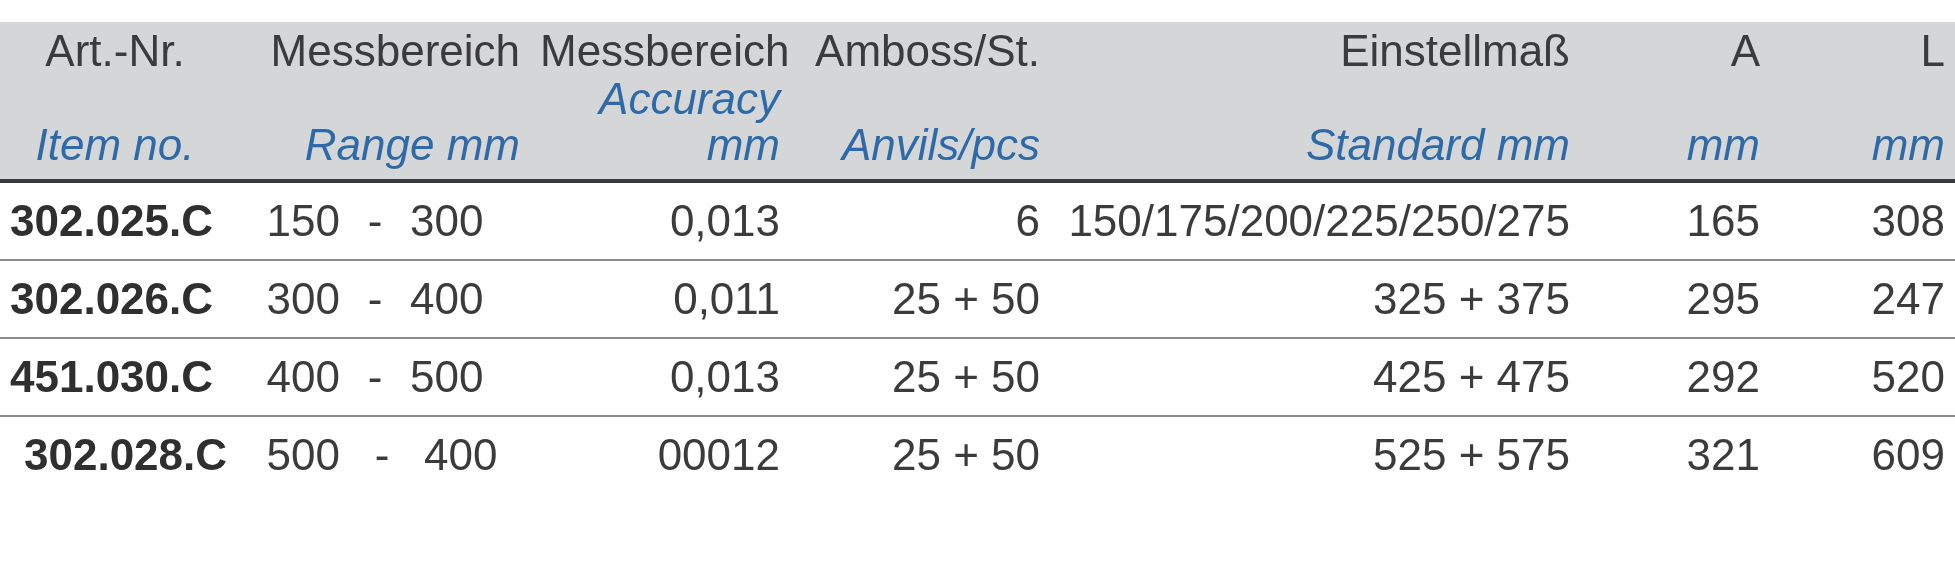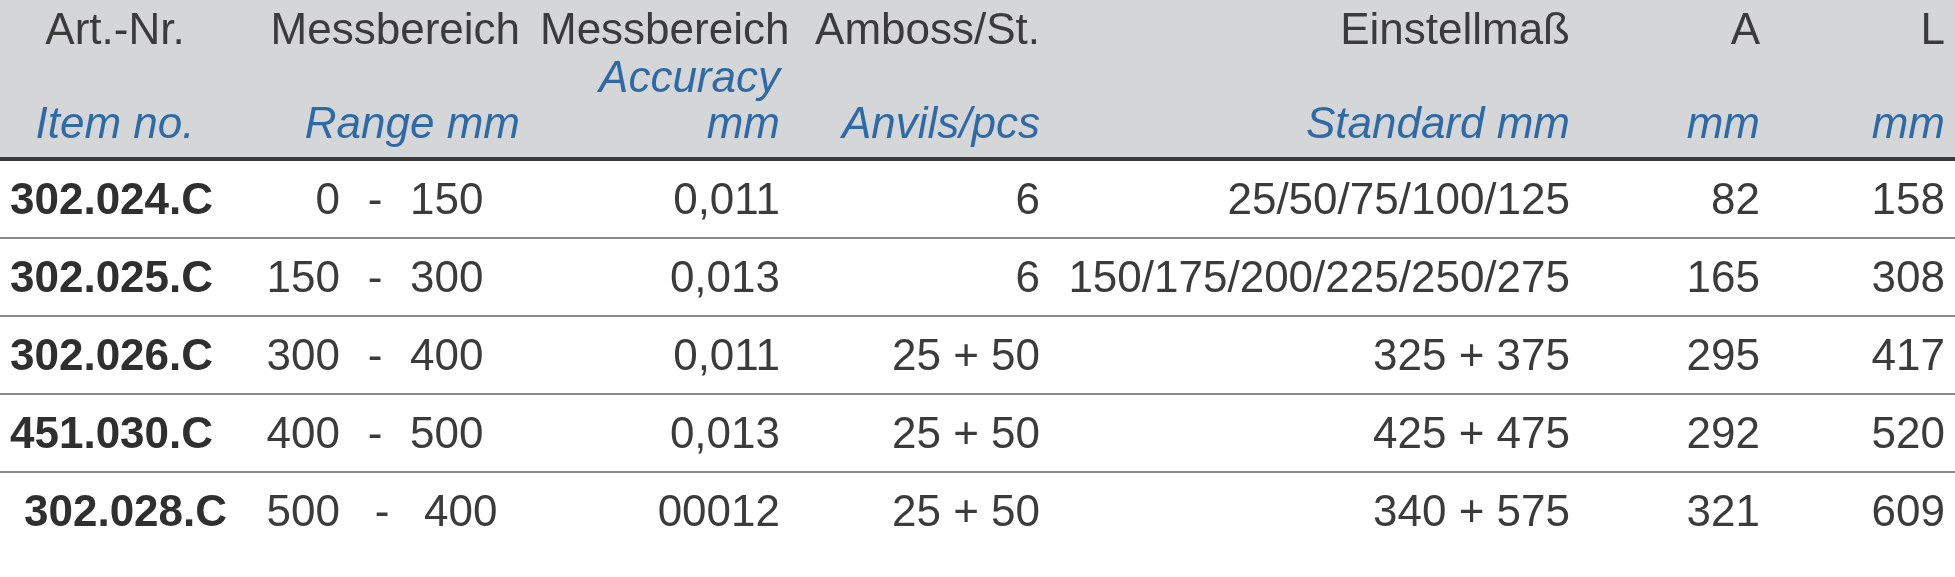--- a/index.html
+++ b/index.html
@@ -12,20 +12,21 @@
     width: 1955px;
     height: 577px;
     box-sizing: border-box;
     padding: 0;
     color: #3b3b3b;
   }
   table {
     border-collapse: collapse;
     width: 100%;
     table-layout: fixed;
+    margin-top: 22px;
   }
   col.c-art   { width: 230px; }
   col.c-rng-a { width: 120px; }
   col.c-rng-d { width: 50px;  }
   col.c-rng-b { width: 130px; }
   col.c-acc   { width: 260px; }
   col.c-anv   { width: 260px; }
   col.c-std   { width: 530px; }
   col.c-a     { width: 190px; }
   col.c-l     { width: 185px; }
@@ -102,68 +103,57 @@
       <td class="r">Standard mm</td>
       <td class="r">mm</td>
       <td class="r">mm</td>
     </tr>
     <tr class="rule">
         <td colspan="9"></td>
       </tr>
   </thead>
   <tbody>
     <tr>
-      <td class="bold l">302.024.C</td>
-      <td class="r">0</td>
-      <td class="c">-</td>
-      <td class="l">150</td>
-      <td class="r">0,011</td>
-      <td class="r">6</td>
-      <td class="r">25/50/75/100/125</td>
-      <td class="r">82</td>
-      <td class="r">158</td>
-    </tr>
-    <tr>
       <td class="bold l">302.025.C</td>
       <td class="r">150</td>
       <td class="c">-</td>
       <td class="l">300</td>
       <td class="r">0,013</td>
       <td class="r">6</td>
       <td class="r">150/175/200/225/250/275</td>
       <td class="r">165</td>
       <td class="r">308</td>
     </tr>
     <tr>
       <td class="bold l">302.026.C</td>
       <td class="r">300</td>
       <td class="c">-</td>
       <td class="l">400</td>
       <td class="r">0,011</td>
       <td class="r">25 + 50</td>
       <td class="r">325   +   375</td>
       <td class="r">295</td>
-      <td class="r">417</td>
+      <td class="r">247</td>
     </tr>
     <tr>
       <td class="bold l">451.030.C</td>
       <td class="r">400</td>
       <td class="c">-</td>
       <td class="l">500</td>
       <td class="r">0,013</td>
       <td class="r">25 + 50</td>
       <td class="r">425   +   475</td>
       <td class="r">292</td>
       <td class="r">520</td>
     </tr>
     <tr>
       <td class="bold l">302.028.C</td>
       <td class="r">500</td>
       <td class="c">-</td>
       <td class="l">400</td>
       <td class="r">00012</td>
       <td class="r">25 + 50</td>
-      <td class="r">340   +   575</td>
+      <td class="r">525   +   575</td>
       <td class="r">321</td>
       <td class="r">609</td>
     </tr>
   </tbody>
 </table>
 
 </body></html>

